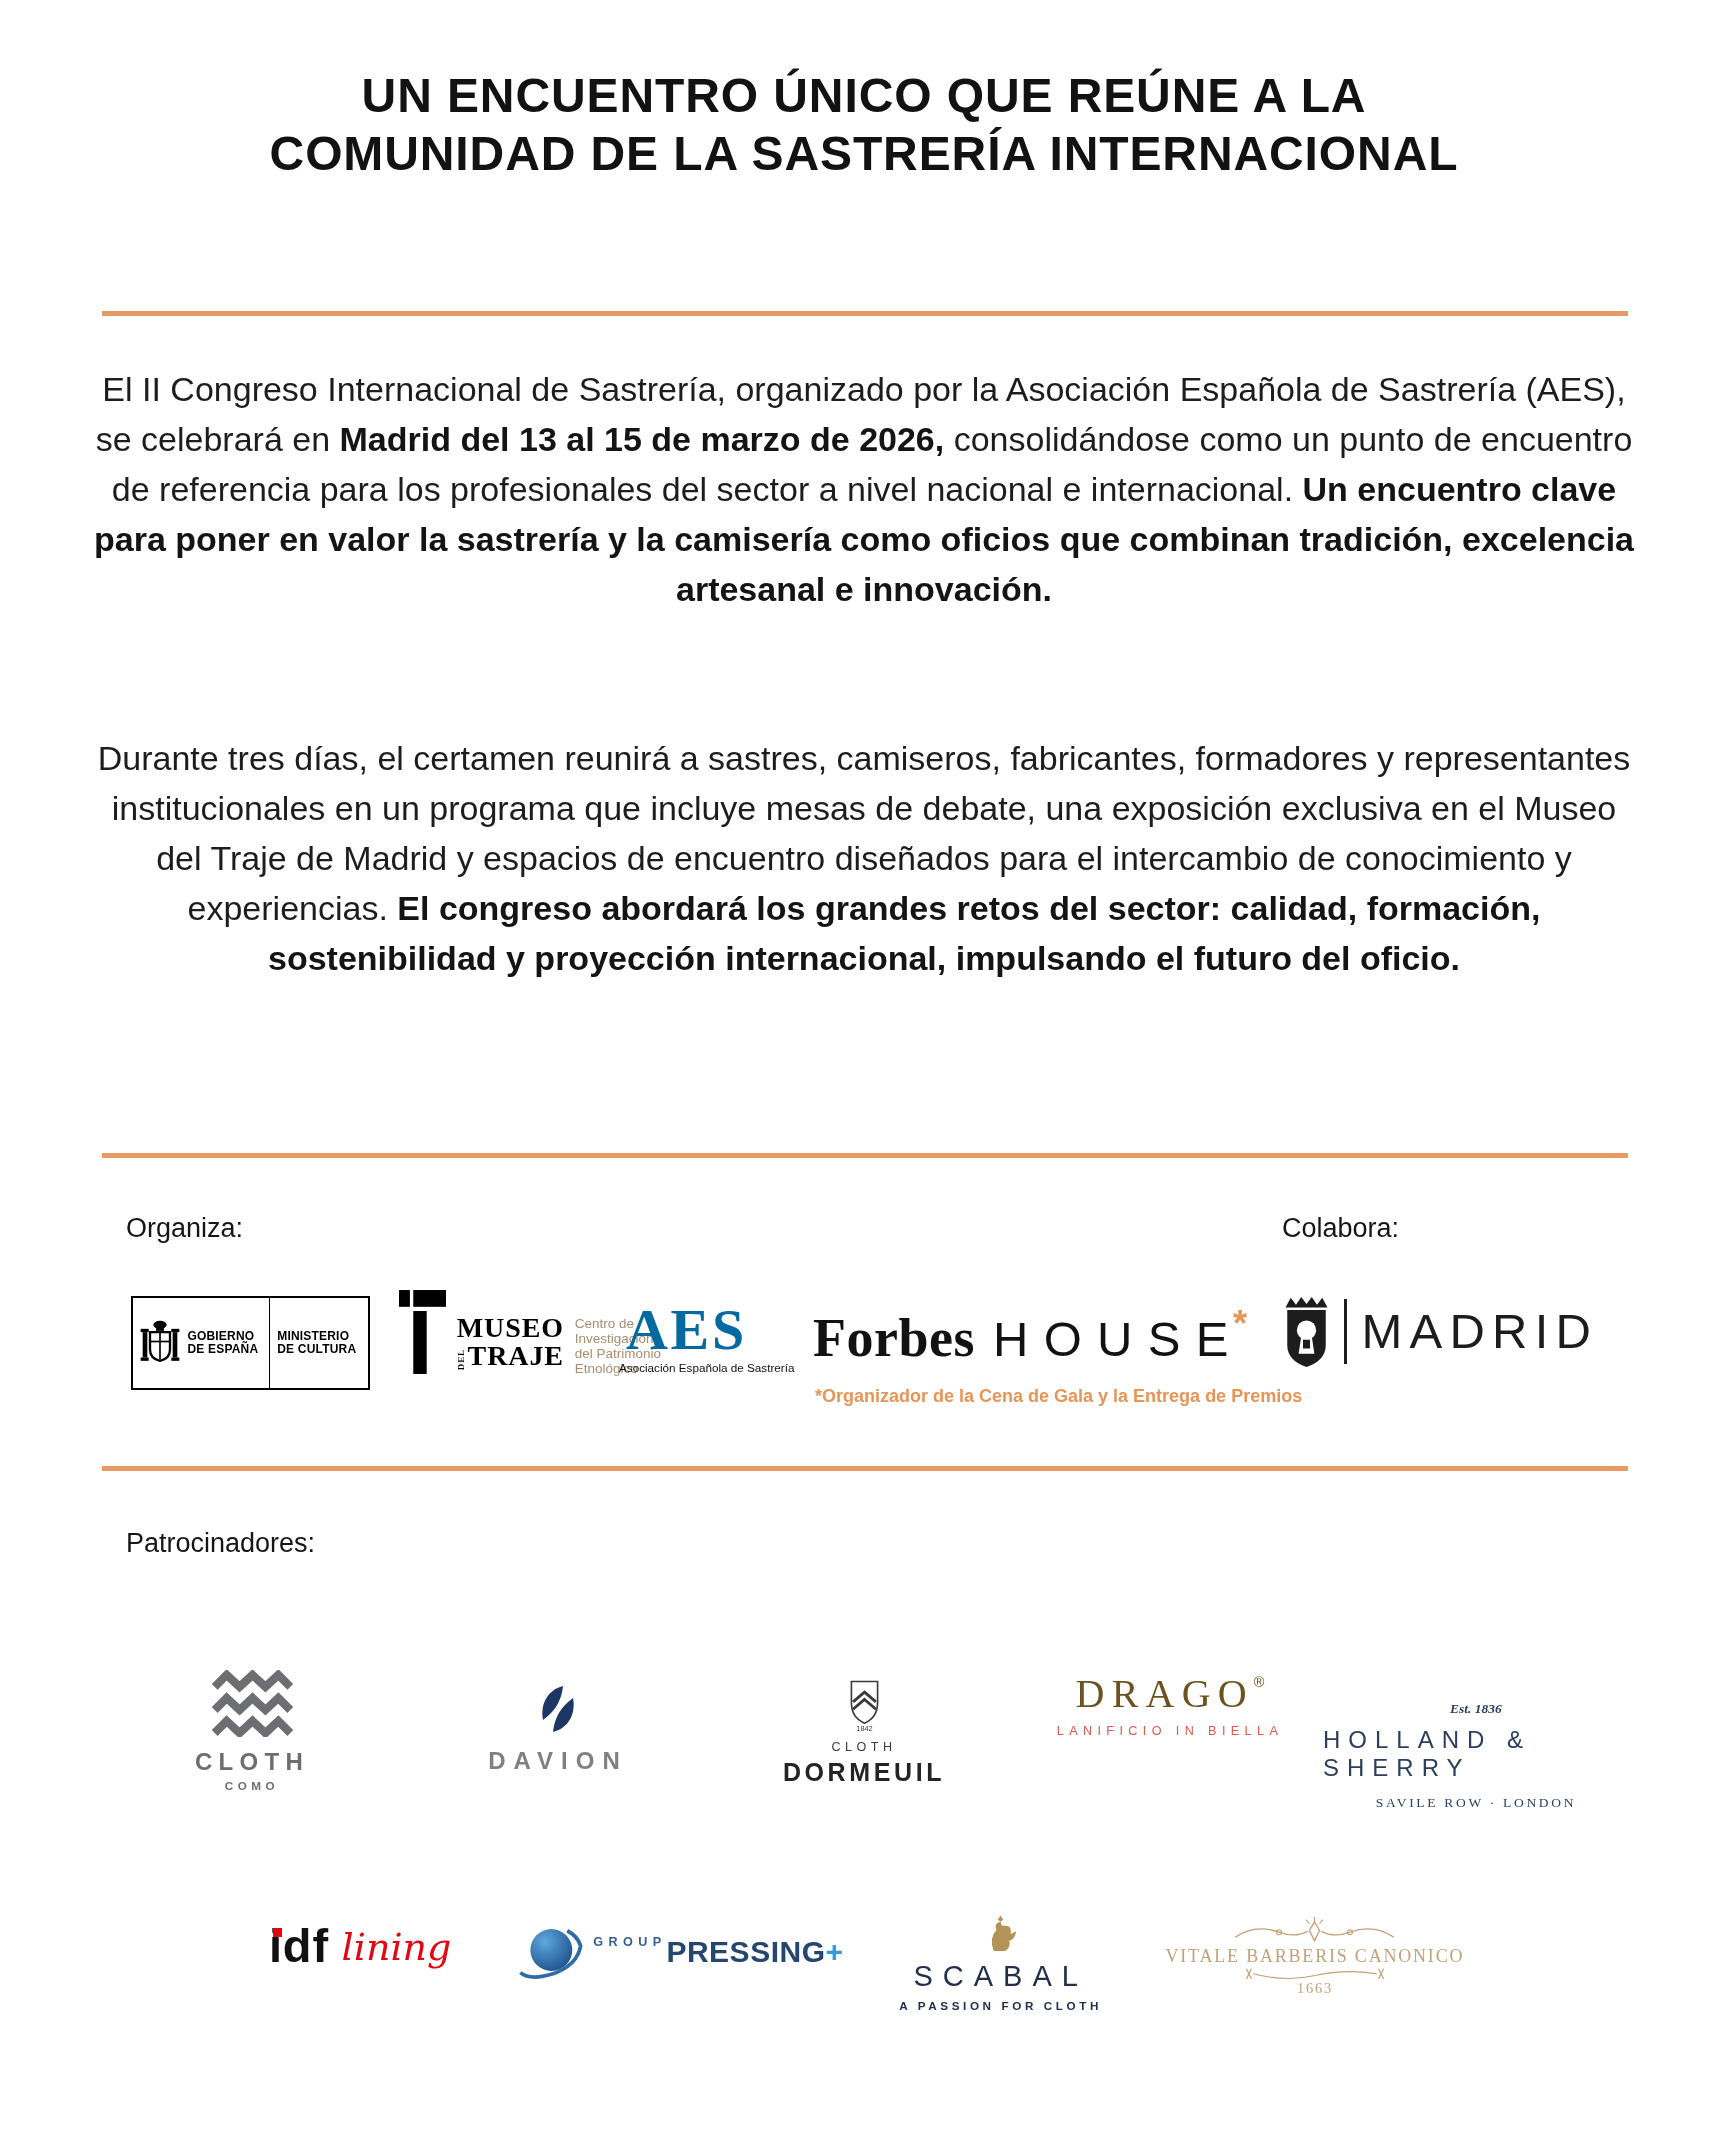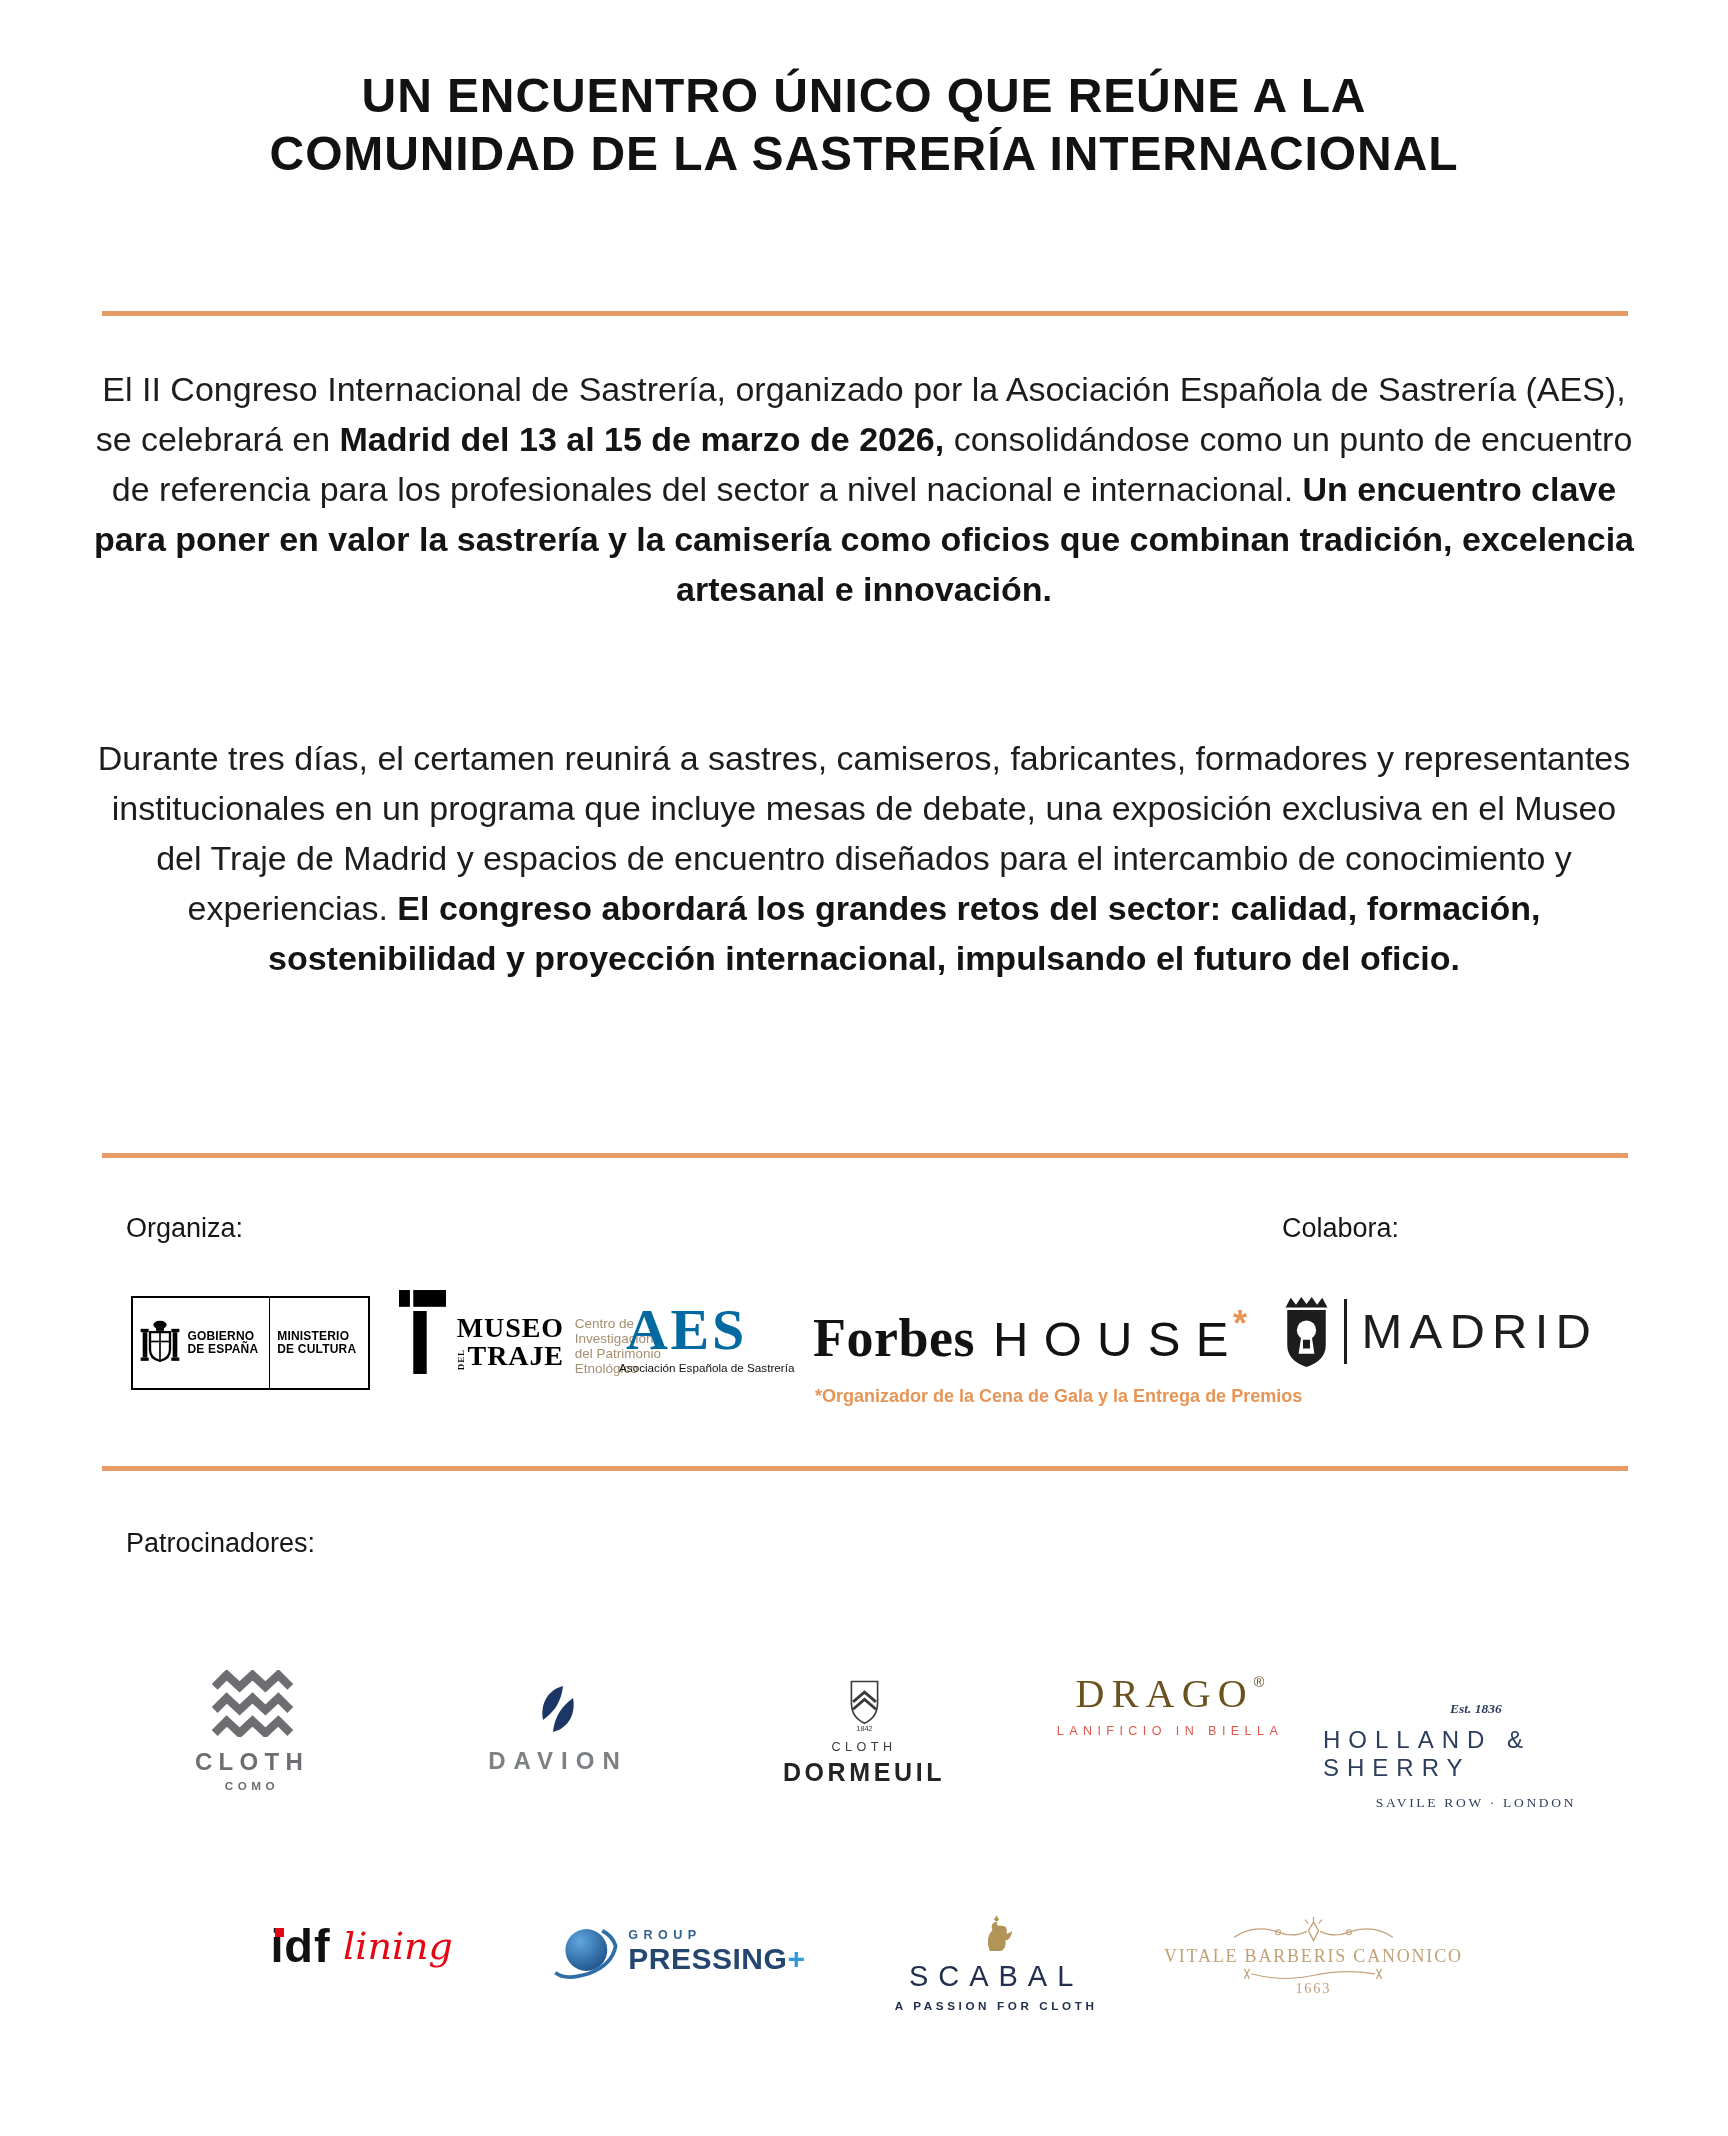--- a/index.html
+++ b/index.html
@@ -68,26 +68,26 @@
   .dormeuil-sub { margin-top:7.2px; font-size:12.6px; letter-spacing:4.5px; color:#3b3b3b; }
   .dormeuil-name { margin-top:3.6px; font-size:25px; letter-spacing:3.6px; font-weight:700; color:#242424; }
   .drago { }
   .drago-name { font-family:"Liberation Serif", serif; font-size:40px; letter-spacing:7.2px; color:#6B521F; }
   .drago-reg { font-size:14.4px; vertical-align:20px; letter-spacing:0; color:#6B521F; }
   .drago-sub { margin-top:7.2px; font-size:12.6px; letter-spacing:5.4px; color:#E0584C; }
   .hs { margin-top:31px; color:#2C3E5C; }
   .hs-est { font-family:"Liberation Serif", serif; font-style:italic; font-weight:700; font-size:13.5px; text-align:center; }
   .hs-name { margin-top:9px; font-size:24px; letter-spacing:8px; font-weight:500; }
   .hs-sub { margin-top:13px; font-family:"Liberation Serif", serif; font-size:13.5px; letter-spacing:2.7px; text-align:center; }
-  .idf { margin-top:7.2px; display:flex; align-items:center; }
+  .idf { margin-top:7.2px; display:flex; align-items:flex-end; }
   .idf-name { position:relative; font-size:47px; font-weight:800; color:#111; line-height:1; letter-spacing:0.9px; }
   .idf-name::after { content:""; position:absolute; left:4.5px; top:5.4px; width:9px; height:9px; background:#E30613; }
   .idf-script { margin-left:12.6px; font-family:"DejaVu Serif", serif; font-style:italic; font-size:38px; color:#E30613; }
   .pressing { margin-top:3.6px; flex-direction:row !important; align-items:center; display:flex; gap:9px; }
-  .pressing-col { display:flex; flex-direction:column; }
+  .pressing-col { display:flex; flex-direction:row; }
   .pressing-group { font-size:12.6px; letter-spacing:5.4px; font-weight:700; color:#33608F; }
   .pressing-name { font-size:30px; font-weight:600; color:#24466F; letter-spacing:0.5px; }
   .pressing-plus { color:#2F9BDC; font-weight:800; }
   .scabal-name { margin-top:7.2px; font-size:29px; letter-spacing:10px; font-weight:500; color:#22304E; }
   .scabal-sub { margin-top:5.4px; font-size:11.7px; letter-spacing:3.6px; font-weight:600; color:#22304E; }
   .vbc { margin-top:1.8px; color:#C2A178; text-align:center; }
   .vbc-name { font-family:"Liberation Serif", serif; font-size:18px; letter-spacing:1.8px; margin-top:1.8px; }
   .vbc-year { font-family:"Liberation Serif", serif; font-size:14.4px; letter-spacing:1.8px; margin-top:-1.8px; }
 </style>
 </head>

